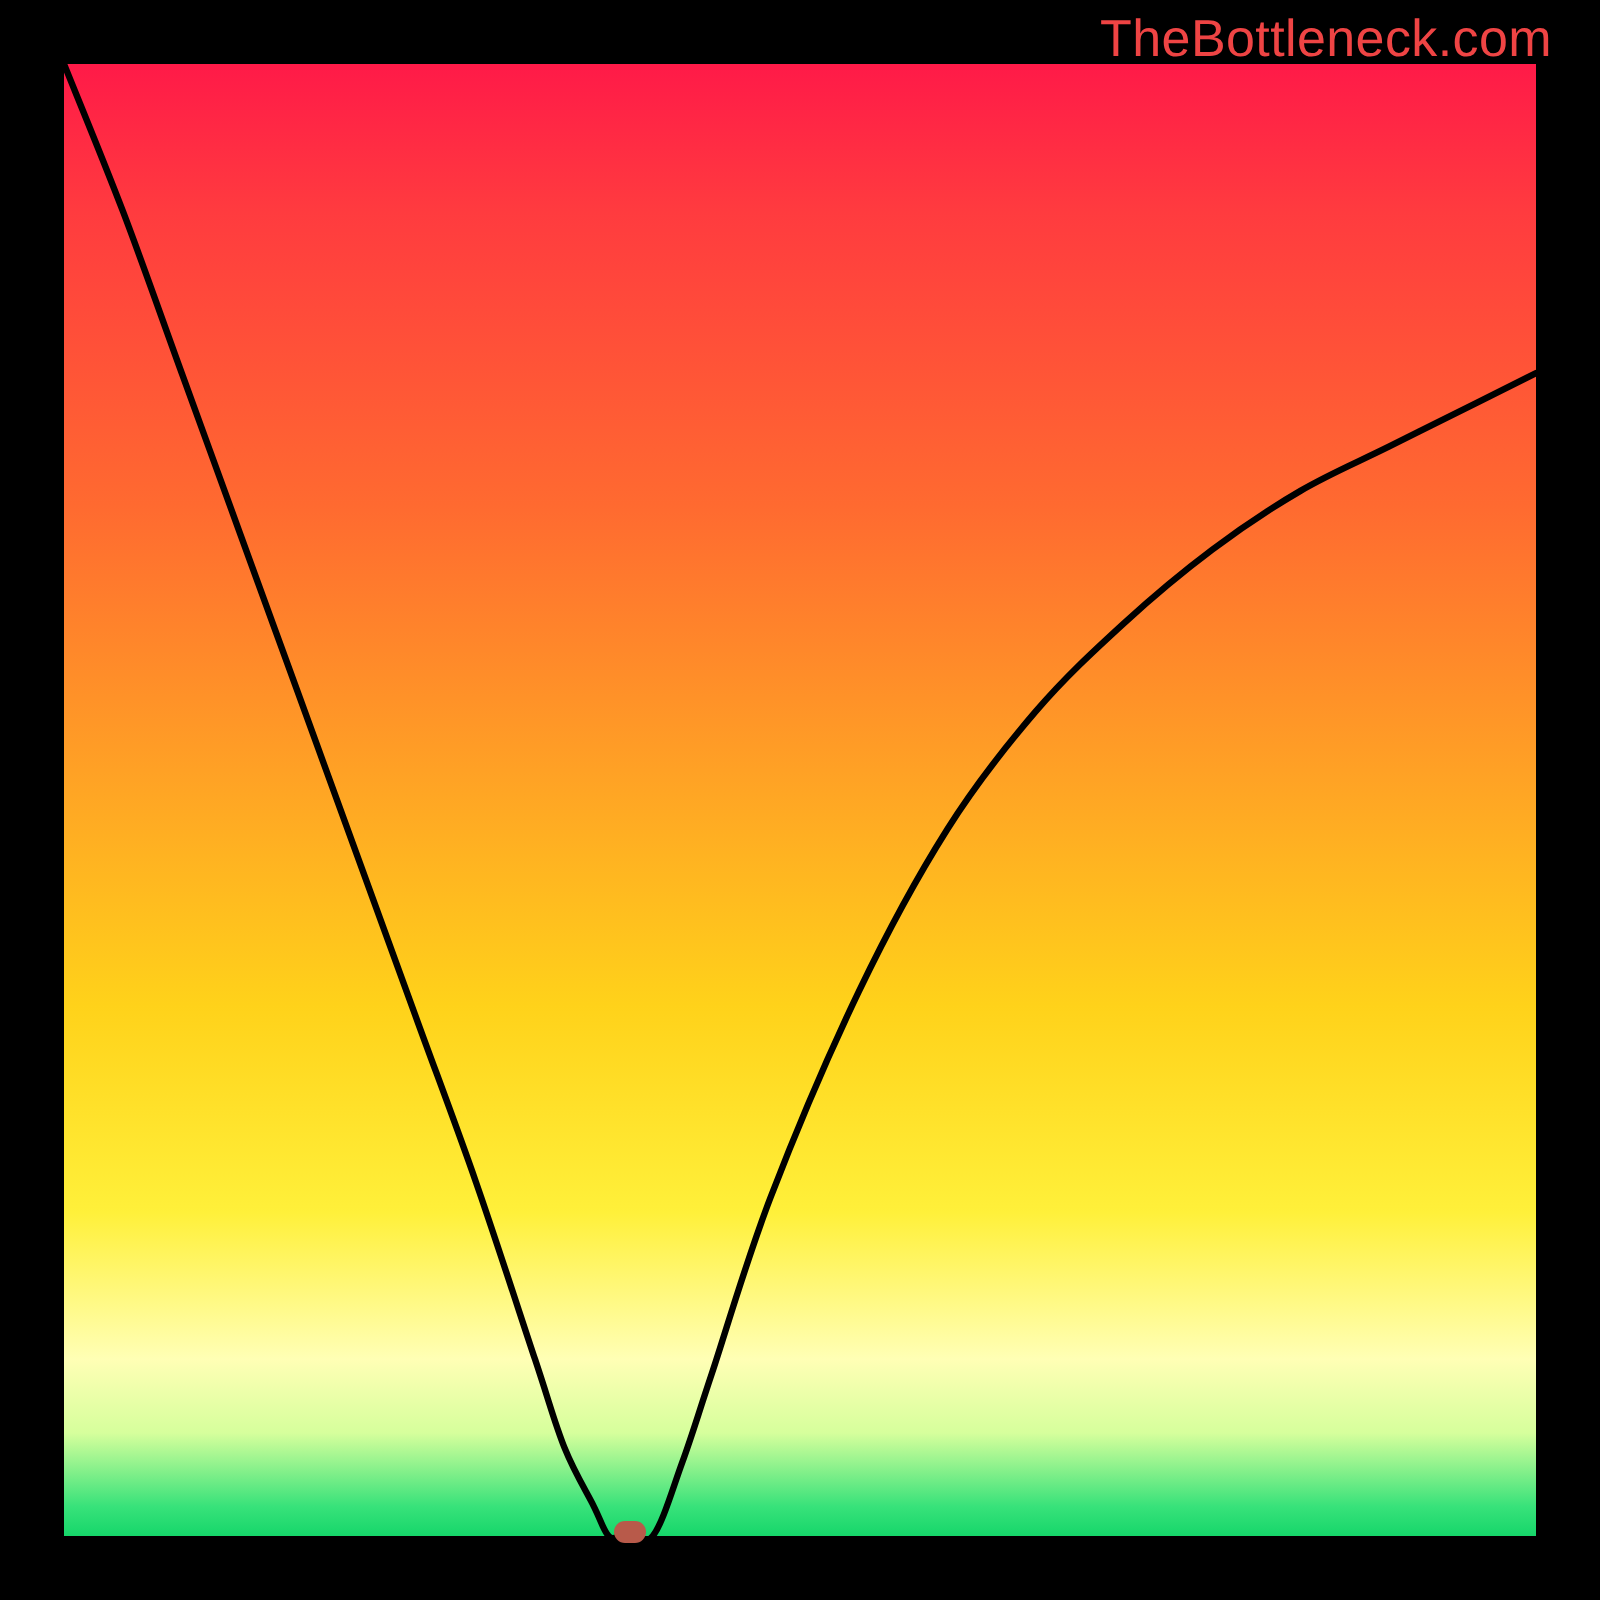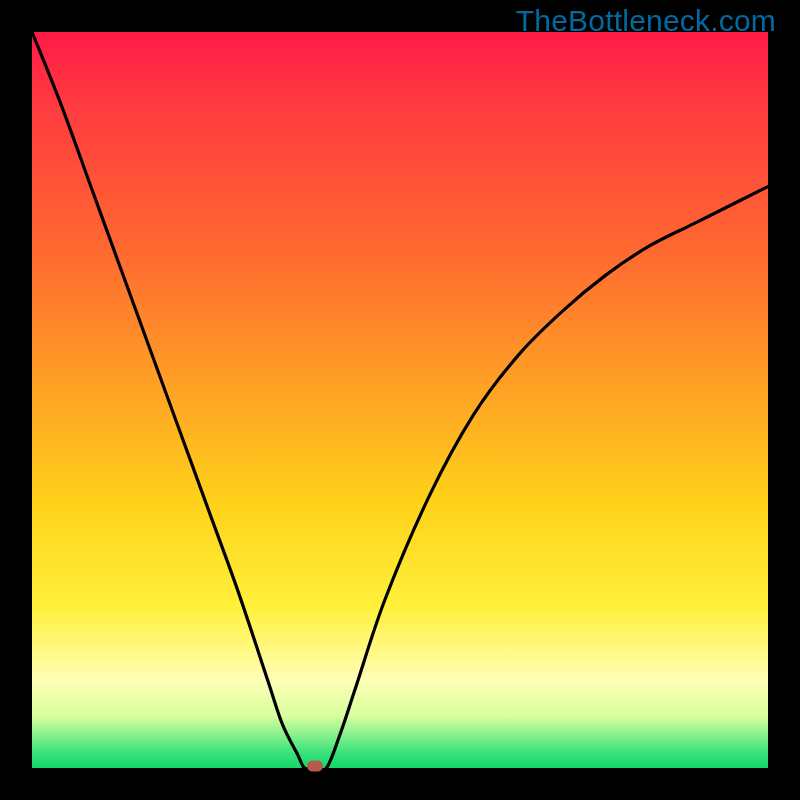--- a/index.html
+++ b/index.html
@@ -37,22 +37,22 @@
       #ffffb5 88%,
       #d6ff9c 93%,
       #38e27a 98%,
       #16d66a 100%
     );
   }
   .watermark {
     position: absolute;
     top: 4px;
     right: 24px;
-    color: #0369a1;
-    font-size: 30px;
+    color: #ef4444;
+    font-size: 26px;
     font-weight: 500;
     letter-spacing: 0.2px;
     user-select: none;
   }
   svg.curve {
     position: absolute;
     top: 0;
     left: 0;
     width: 736px;
     height: 736px;

